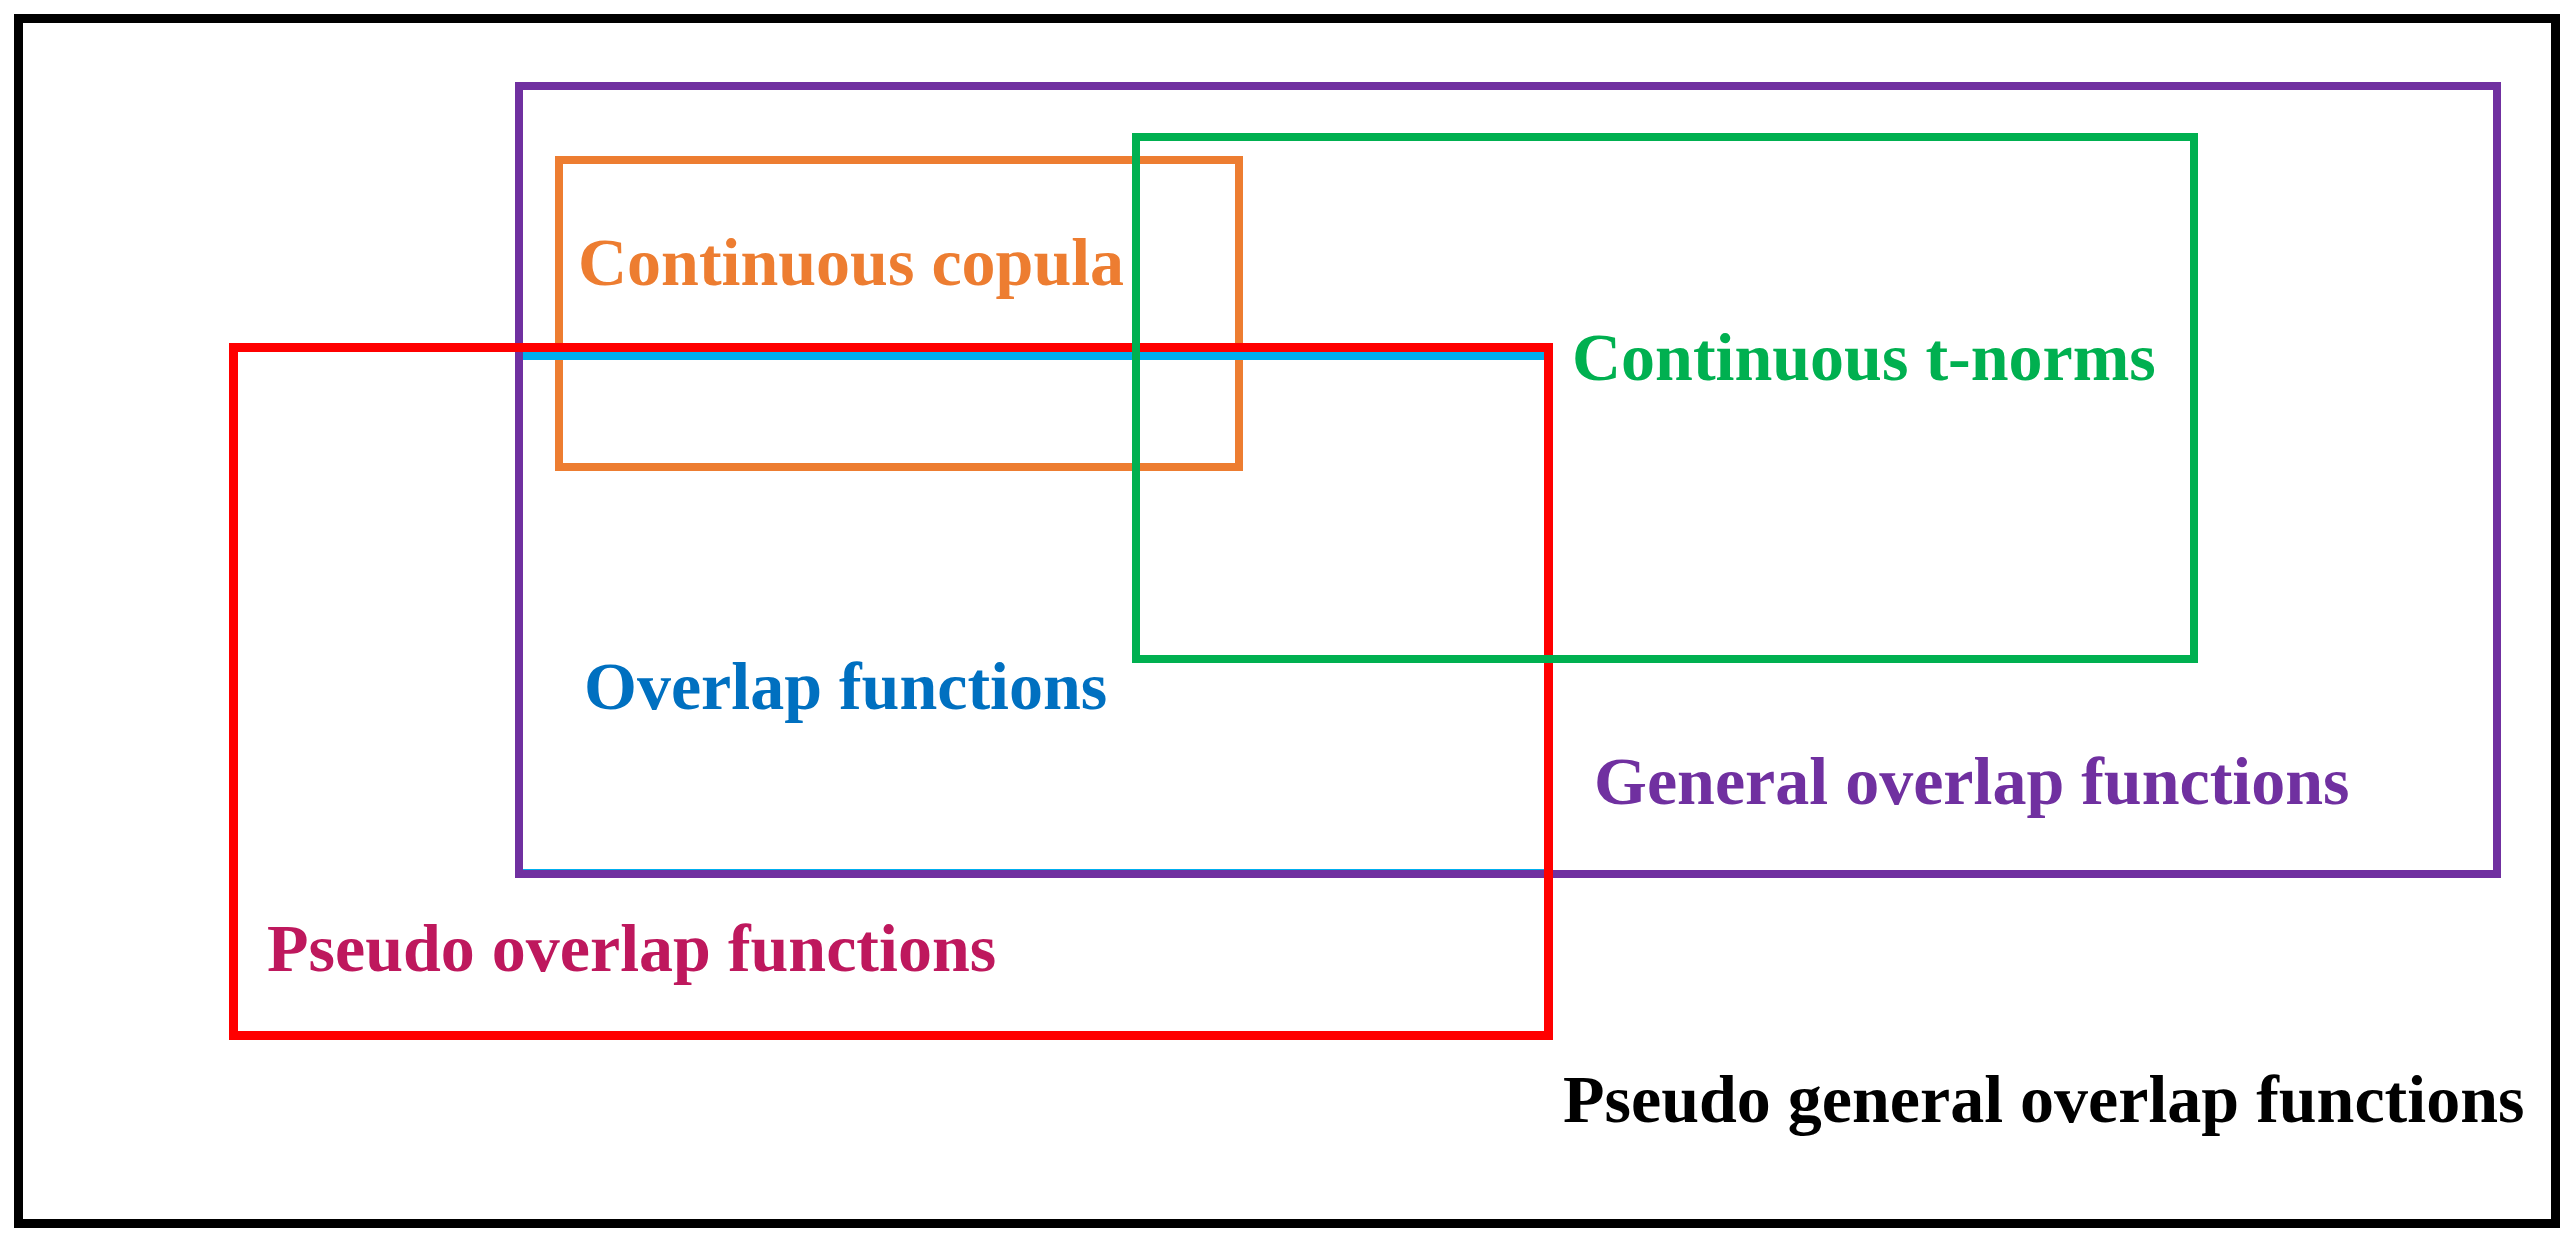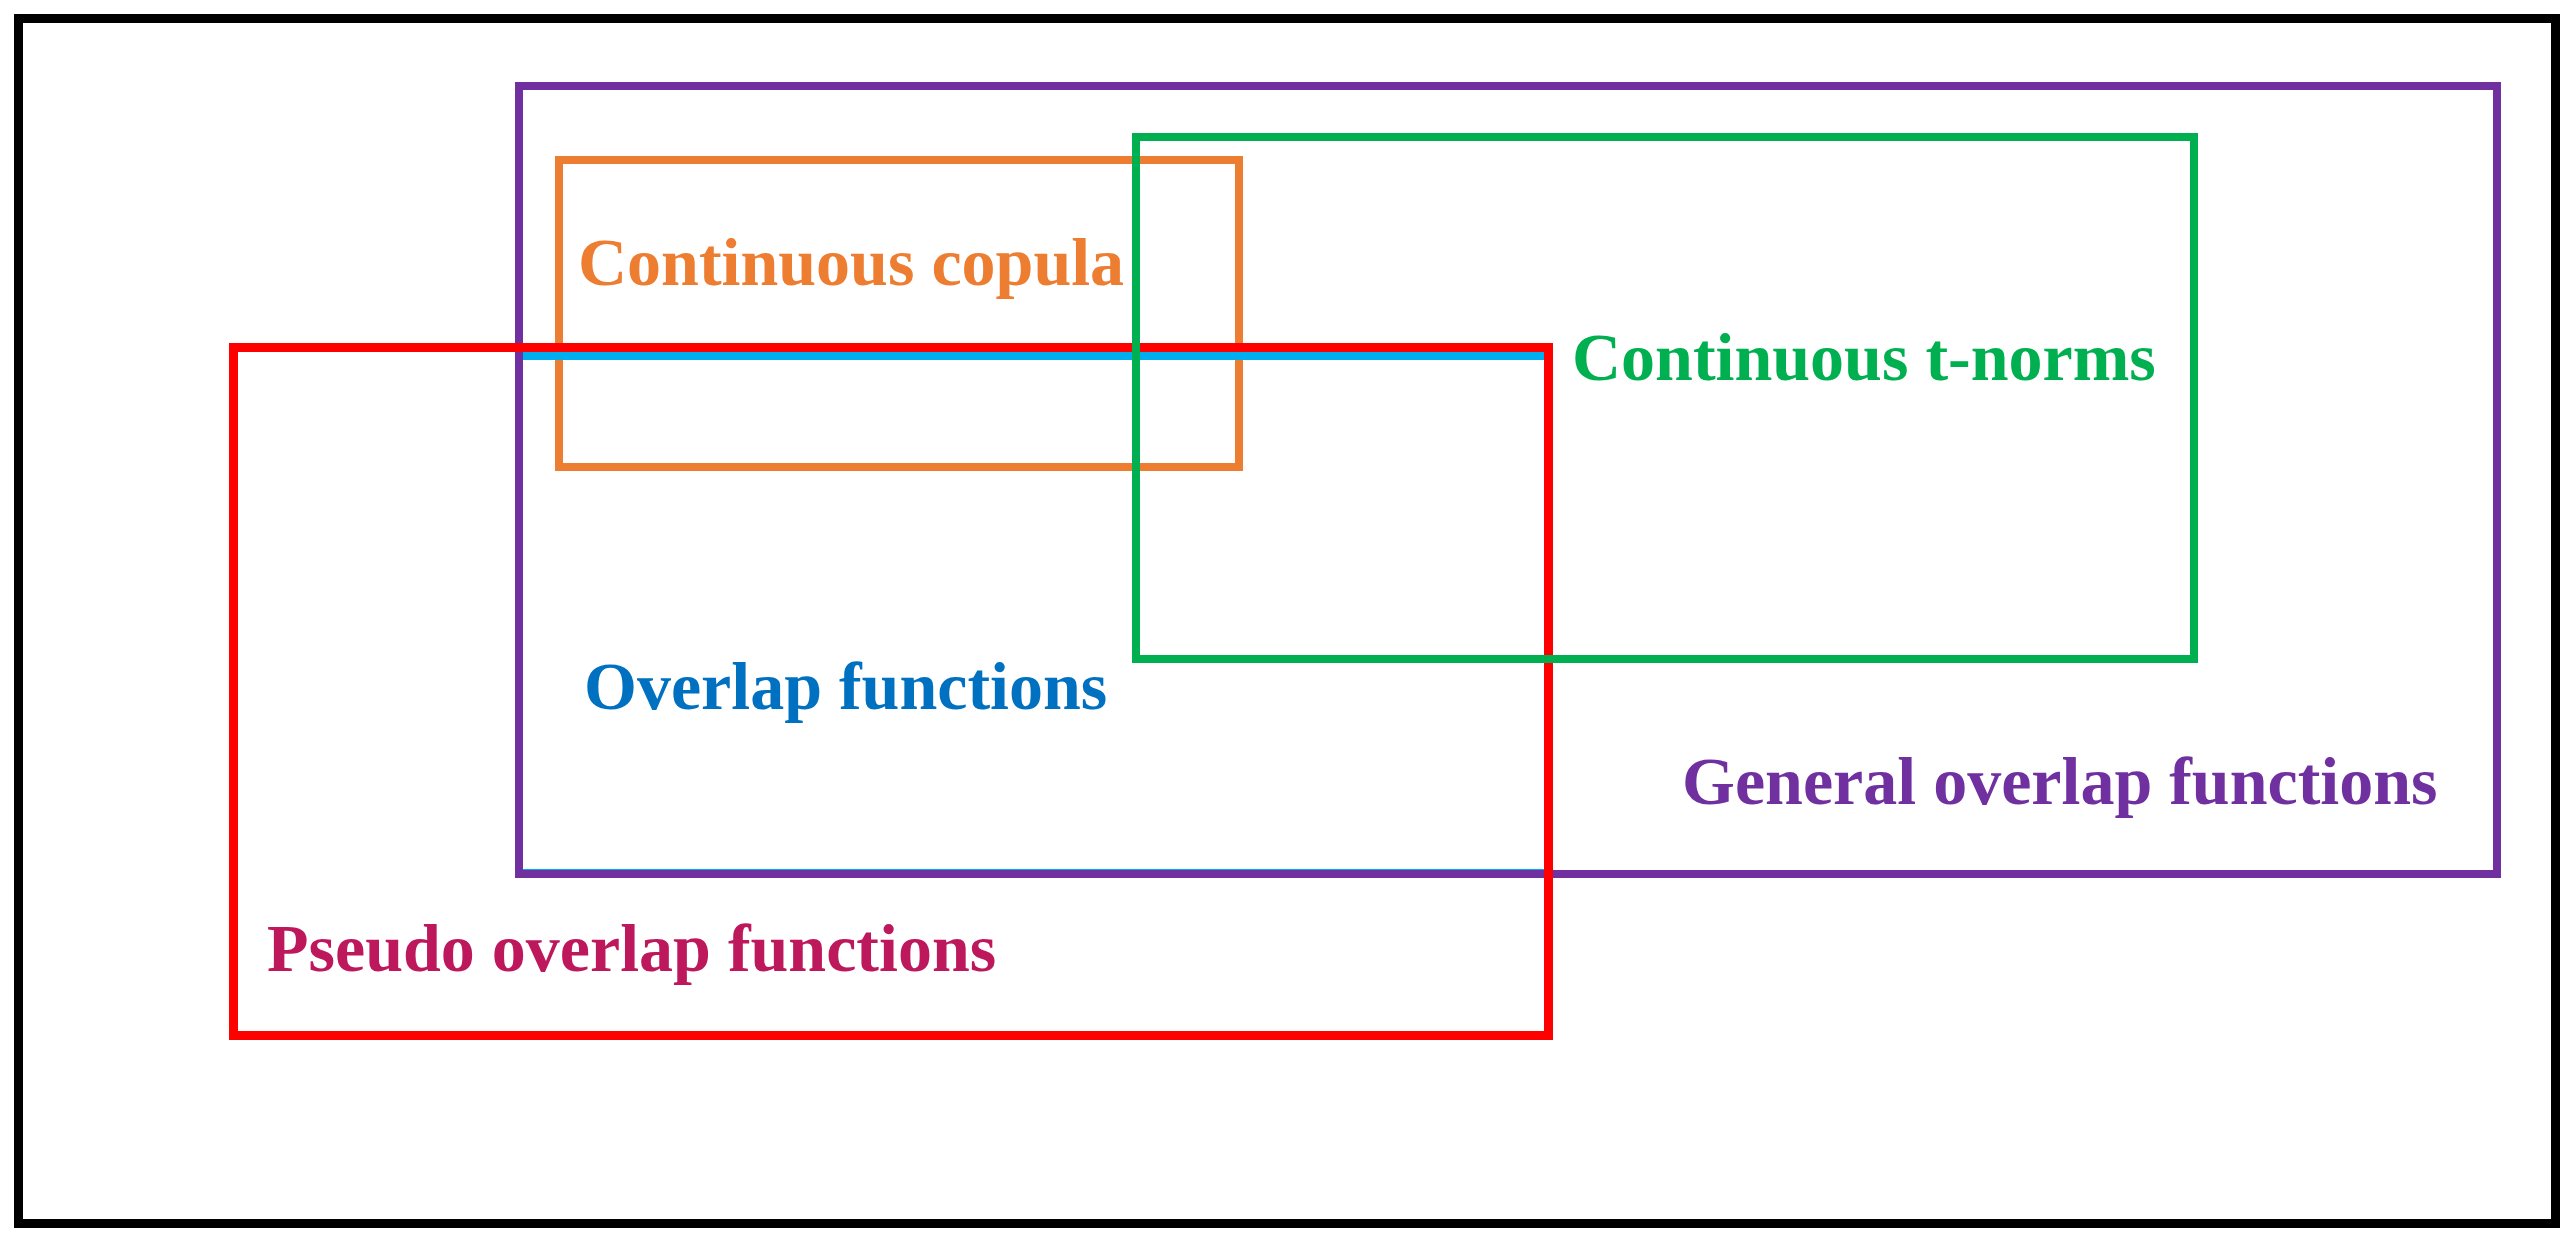--- a/index.html
+++ b/index.html
@@ -31,21 +31,21 @@
     position: absolute;
     font-weight: bold;
     font-size: 68px;
     line-height: 1;
     white-space: nowrap;
     letter-spacing: 0px;
   }
   .label-copula  { left: 578px;  top: 228px;  color: #ED7D31; }
   .label-tnorms  { left: 1572px; top: 275px;  color: #00B050; margin-top: 48px; }
   .label-overlap { left: 564px;  top: 652px;  color: #0070C0; margin-left: 20px; }
-  .label-general { left: 1682px; top: 747px;  color: #7030A0; }
+  .label-general { left: 1594px; top: 747px;  color: #7030A0; }
   .label-pseudo  { left: 267px;  top: 914px; color: #be185d; }
   .label-pgo     { left: 1563px; top: 1065px; color: #000000; }
 </style>
 </head>
 <body>
 
 <div id="stage">
 
   <div class="box box-black"></div>
 
@@ -62,15 +62,16 @@
   <div class="label label-copula">Continuous copula</div>
 
   <div class="label label-overlap">Overlap functions</div>
 
   <div class="label label-general">General overlap functions</div>
 
   <div class="label label-pseudo">Pseudo overlap functions</div>
 
   <div class="label label-tnorms">Continuous t-norms</div>
 
+  <div class="label label-pgo">Pseudo general overlap functions</div>
 
 </div>
 
 
 </body></html>

